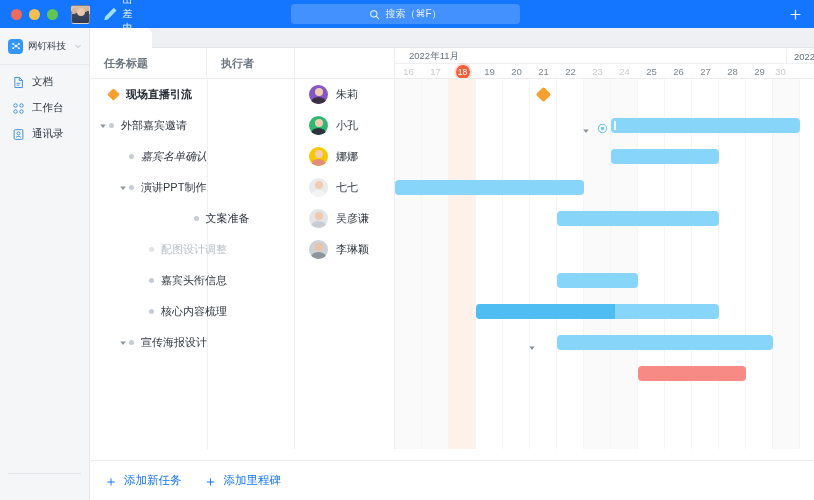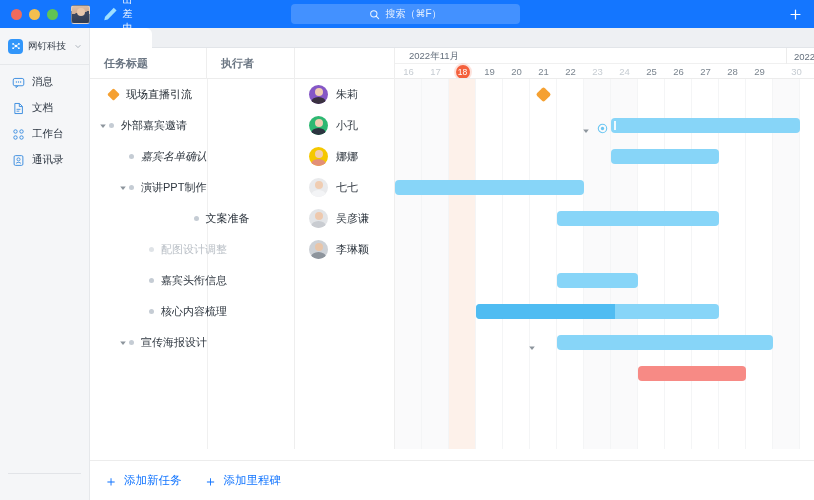--- a/index.html
+++ b/index.html
@@ -214,21 +214,21 @@
     background: #c5ccd4; flex: 0 0 auto; margin-right: 7px;
   }
   .bullet.muted { background: #dfe3e7; }
   .diamond {
     width: 9px; height: 9px; background: #f5a031;
     transform: rotate(45deg); border-radius: 1.5px;
     flex: 0 0 auto; margin-right: 8px;
   }
   .task-label { font-size: 11px; color: #2f3740; white-space: nowrap; }
   .task-label.muted { color: #b9bfc6; }
-  .task-label.bold { font-weight: normal; color: #232b33; }
+  .task-label.bold { font-weight: bold; color: #232b33; }
 
   
   .own-row {
     height: 31px; display: flex; align-items: center; gap: 8px;
     padding-left: 14px;
   }
   .ava {
     width: 19px; height: 19px; border-radius: 50%;
     flex: 0 0 auto; position: relative; overflow: hidden;
   }
@@ -372,30 +372,20 @@
       <span class="org-name">网钉科技</span>
       <svg class="org-caret" width="8" height="8" viewBox="0 0 10 10">
         <path d="M2 4 L5 7 L8 4" fill="none" stroke="#9aa3ad" stroke-width="1"></path>
       </svg>
     </div>
     <div class="nav-sep"></div>
 
     <div class="nav-list">
       <div class="nav-item">
         <svg class="nav-ic" viewBox="0 0 16 16">
-          <rect x="1.5" y="3" width="13" height="9" rx="2" fill="none" stroke="#3f8fe0" stroke-width="1.2"></rect>
-          <path d="M5 12 L5 14.3 L7.6 12" fill="none" stroke="#3f8fe0" stroke-width="1.2" stroke-linejoin="round"></path>
-          <circle cx="5.4" cy="7.4" r=".85" fill="#3f8fe0"></circle>
-          <circle cx="8" cy="7.4" r=".85" fill="#3f8fe0"></circle>
-          <circle cx="10.6" cy="7.4" r=".85" fill="#3f8fe0"></circle>
-        </svg>
-        <span class="lbl">消息</span>
-      </div>
-      <div class="nav-item">
-        <svg class="nav-ic" viewBox="0 0 16 16">
           <path d="M3.5 1.8 H9.2 L12.8 5.4 V14.2 H3.5 Z" fill="none" stroke="#3f8fe0" stroke-width="1.2" stroke-linejoin="round"></path>
           <path d="M9 2 V5.6 H12.6" fill="none" stroke="#3f8fe0" stroke-width="1.2"></path>
           <line x1="5.6" y1="9" x2="10.4" y2="9" stroke="#3f8fe0" stroke-width="1.1"></line>
           <line x1="5.6" y1="11.3" x2="9" y2="11.3" stroke="#3f8fe0" stroke-width="1.1"></line>
         </svg>
         <span class="lbl">文档</span>
       </div>
       <div class="nav-item">
         <svg class="nav-ic" viewBox="0 0 16 16">
           <circle cx="4.3" cy="4.3" r="2.1" fill="none" stroke="#3f8fe0" stroke-width="1.2"></circle>
@@ -471,21 +461,21 @@
           </div>
           <div class="day-cell" style="left: 297px;">
             <span class="num">27</span>
           </div>
           <div class="day-cell" style="left: 324px;">
             <span class="num">28</span>
           </div>
           <div class="day-cell" style="left: 351px;">
             <span class="num">29</span>
           </div>
-          <div class="day-cell weekend" style="left: 388px;">
+          <div class="day-cell weekend" style="left: 372px;">
             <span class="num">30</span>
           </div>
         </div>
     </div>
 
     <div class="bodyarea">
       <div class="taskcol">
         <div class="task-col-inner-sep"></div>
         <div id="task-rows">
             <div class="row" style="padding-left: 6px;">

